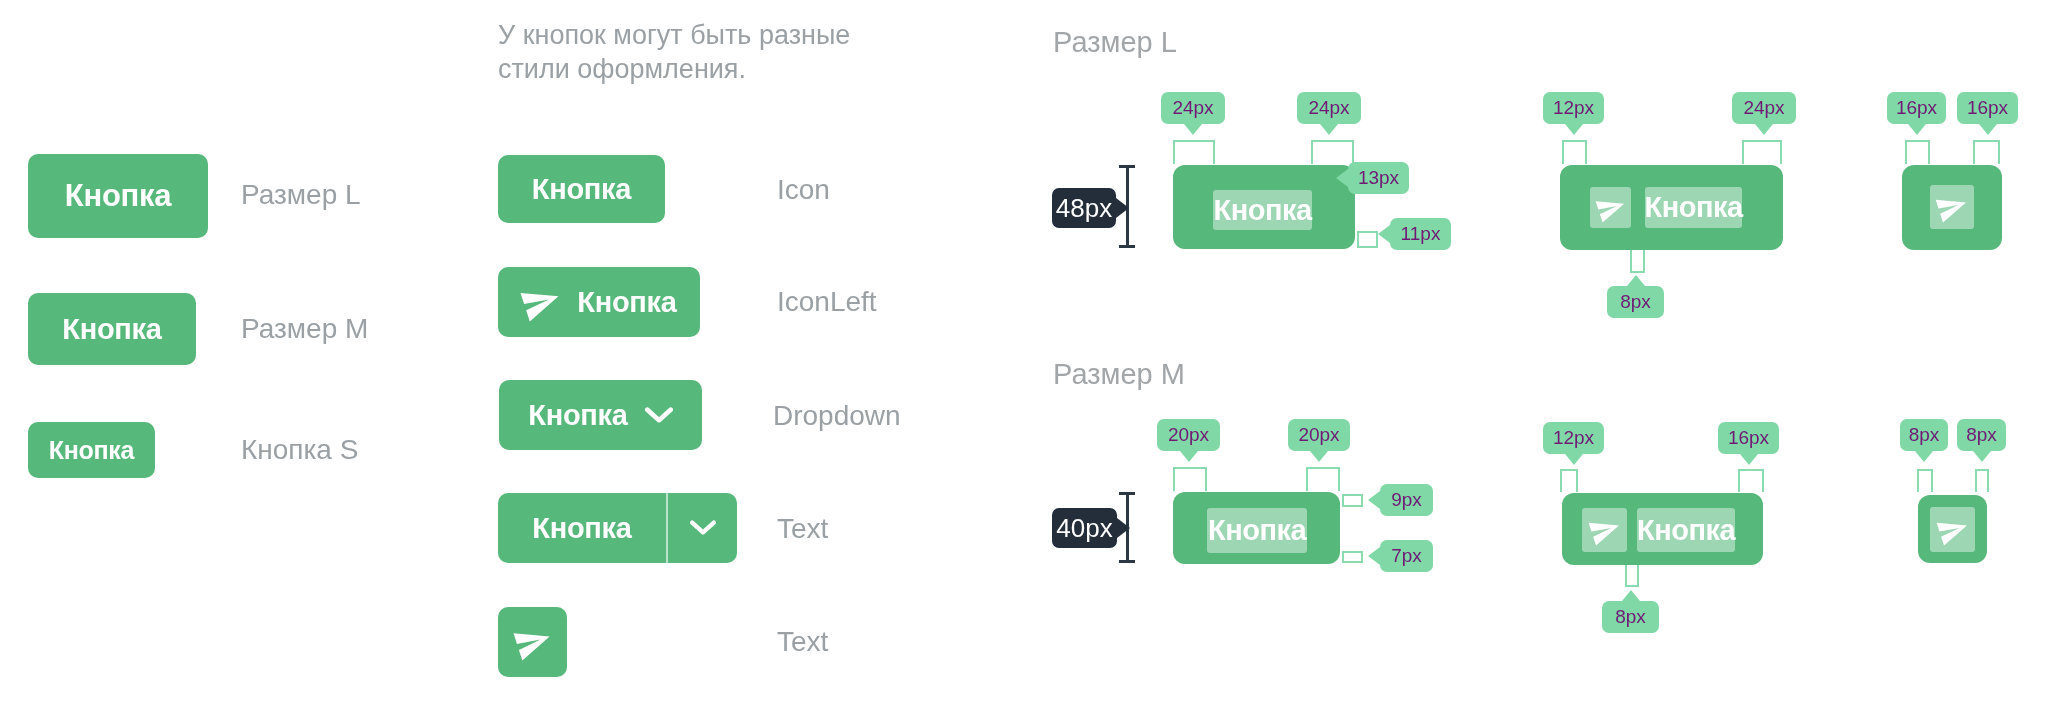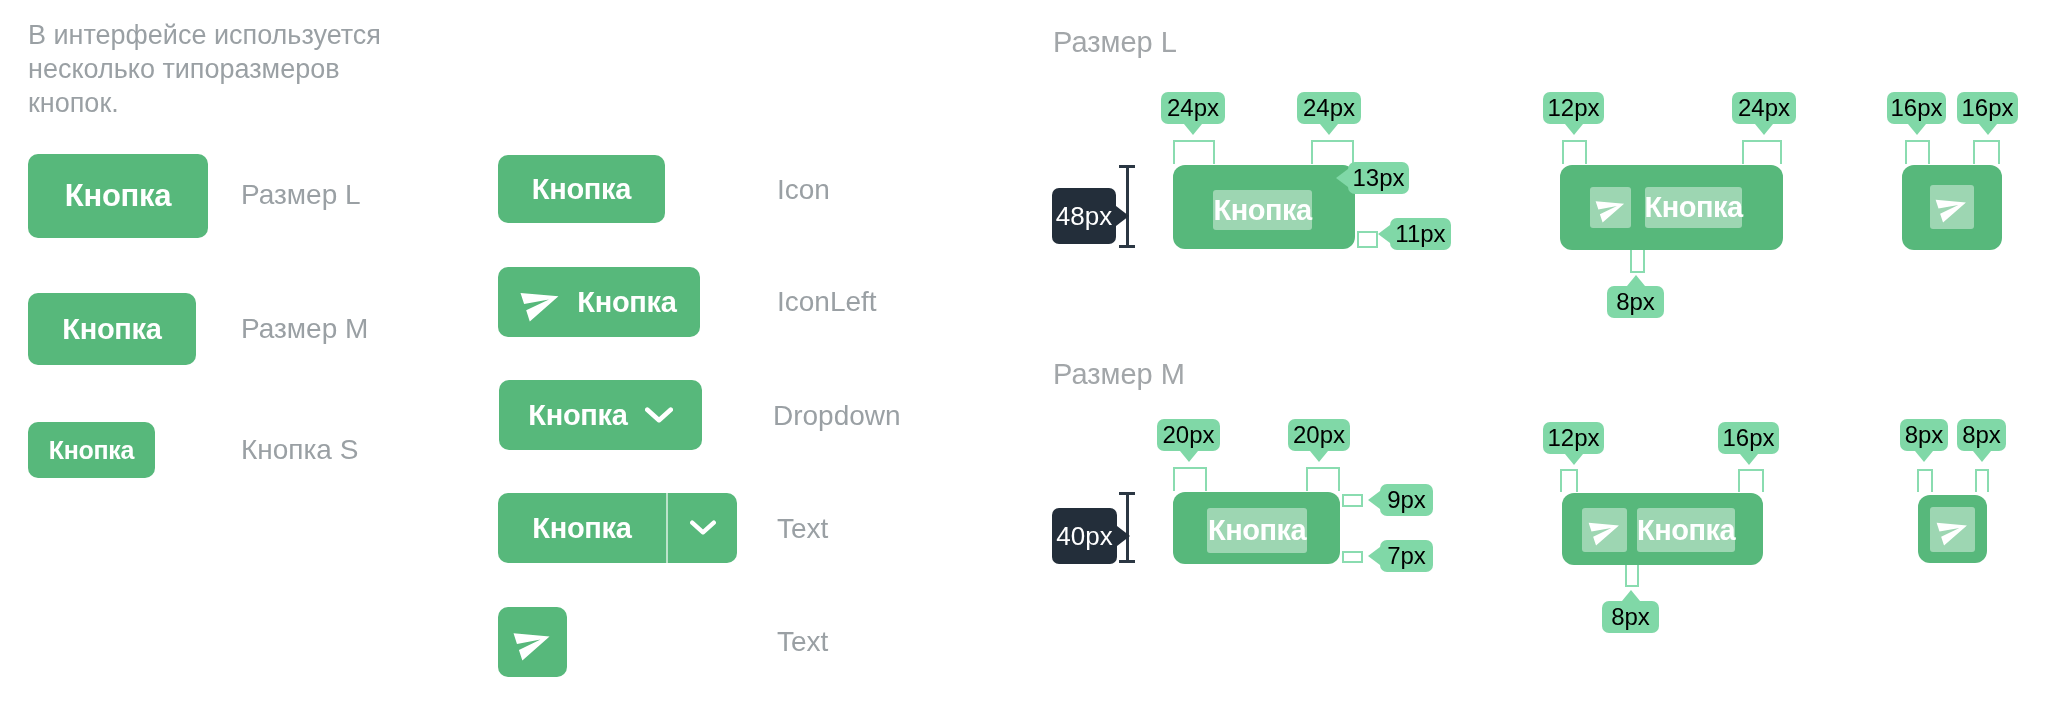--- a/index.html
+++ b/index.html
@@ -24,60 +24,60 @@
        display:flex;align-items:center;justify-content:center;letter-spacing:-.3px}
   .btn .cap{white-space:nowrap}
   .split{display:flex;padding:0;overflow:hidden}
   .split .seg{display:flex;align-items:center;justify-content:center;height:100%}
   .split .seg.arrow{border-left:2px solid rgba(255,255,255,.6)}
 
   .specbtn{position:absolute;background:var(--green);border-radius:12px}
   .hl{position:absolute;background:var(--hl);border-radius:3px;color:#fff;font-weight:700;
       display:flex;align-items:center;justify-content:center;letter-spacing:-.5px}
 
-  .tip{position:absolute;height:32px;background:var(--mint);border-radius:7px;color:#000000;
-       font-size:24px;display:flex;align-items:center;justify-content:center;z-index:4;white-space:nowrap}
+  .tip{position:absolute;height:32px;background:var(--mint);border-radius:7px;color:#701a75;
+       font-size:19px;display:flex;align-items:center;justify-content:center;z-index:4;white-space:nowrap}
   .tip::after{content:"";position:absolute;width:0;height:0}
   .tip.pd::after{top:100%;left:50%;transform:translateX(-50%);
        border-left:9px solid transparent;border-right:9px solid transparent;border-top:11px solid var(--mint)}
   .tip.pu::after{bottom:100%;left:50%;transform:translateX(-50%);
        border-left:9px solid transparent;border-right:9px solid transparent;border-bottom:11px solid var(--mint)}
   .tip.pl::after{right:100%;top:50%;transform:translateY(-50%);
        border-top:9px solid transparent;border-bottom:9px solid transparent;border-right:12px solid var(--mint)}
 
-  .badge{position:absolute;height:56px;background:var(--dark);border-radius:7px;color:#fff;
+  .badge{position:absolute;height:40px;background:var(--dark);border-radius:7px;color:#fff;
        font-size:26px;display:flex;align-items:center;justify-content:center;z-index:4}
   .badge::after{content:"";position:absolute;left:100%;top:50%;transform:translateY(-50%);
        border-top:10px solid transparent;border-bottom:10px solid transparent;border-left:13px solid var(--dark)}
 
   .vline{position:absolute;width:16px;border-top:3px solid var(--linedark);border-bottom:3px solid var(--linedark)}
   .vline::before{content:"";position:absolute;left:50%;top:0;bottom:0;width:3px;margin-left:-1.5px;background:var(--linedark)}
 
   .br{position:absolute;border:2px solid var(--mintline);z-index:2}
   .br.top{border-bottom:none}
   .br.bottom{border-top:none}
 
   svg{display:block}
 </style>
 </head>
 <body>
 
 <div class="stage">
 
-  <div class="para" style="left:28px;top:18px;width:400px">В интерфейсе используется несколько типоразмеров кнопок.</div>
 
   <div class="btn" style="left:28px;top:154px;width:180px;height:84px;font-size:31px">Кнопка</div>
   <div class="lbl" style="left:241px;top:179px">Размер L</div>
 
   <div class="btn" style="left:28px;top:293px;width:168px;height:72px;font-size:29px">Кнопка</div>
   <div class="lbl" style="left:241px;top:313px">Размер M</div>
 
   <div class="btn" style="left:28px;top:422px;width:127px;height:56px;font-size:25px">Кнопка</div>
   <div class="lbl" style="left:241px;top:434px">Кнопка S</div>
 
+  <div class="para" style="left:498px;top:18px;width:360px">У кнопок могут быть разные стили оформления.</div>
 
   <div class="btn" style="left:498px;top:155px;width:167px;height:68px;font-size:29px">Кнопка</div>
   <div class="lbl" style="left:777px;top:174px">Icon</div>
 
   <div class="btn" style="left:498px;top:267px;width:202px;height:70px;font-size:29px;gap:16px">
     <span>
       <svg width="40" height="40" viewBox="0 0 24 24" style="transform:rotate(-18deg)">
         <path d="M2 21L23 12 2 3v7l15 2-15 2z" fill="#fff"></path>
       </svg>
     </span>

